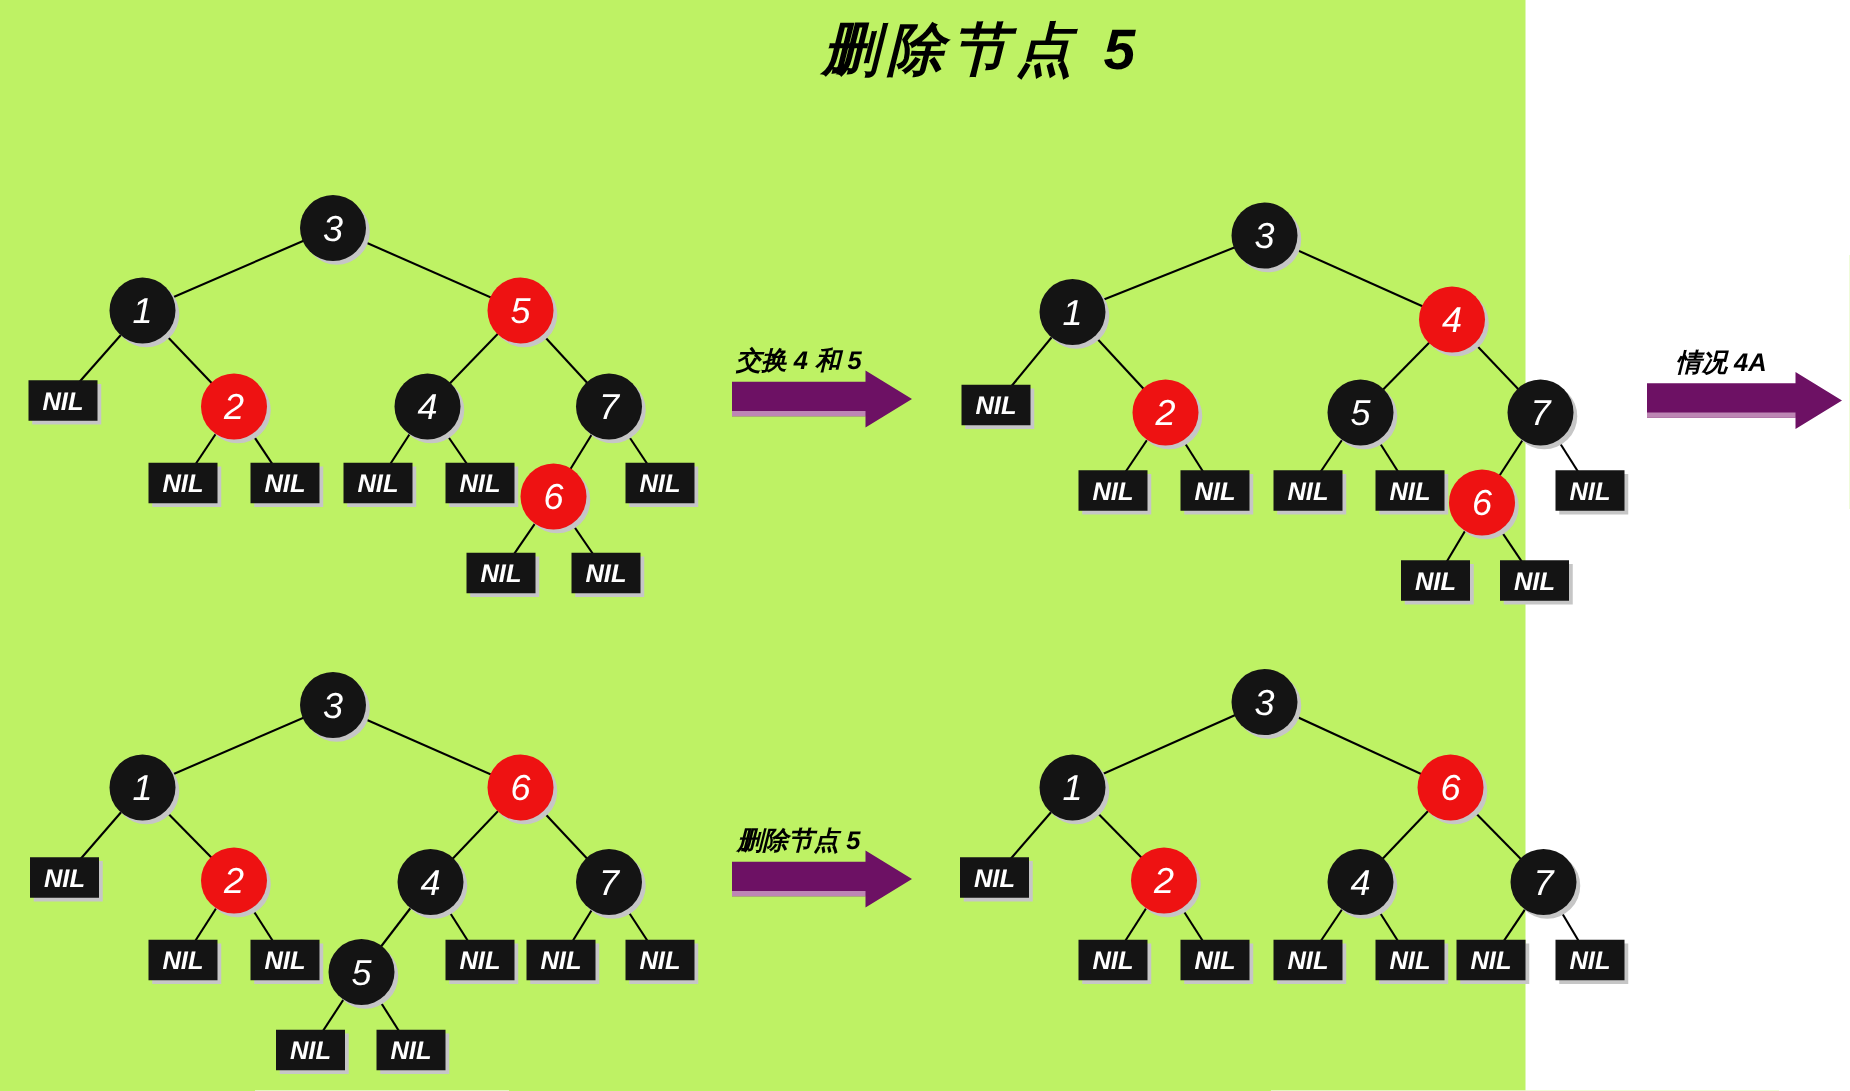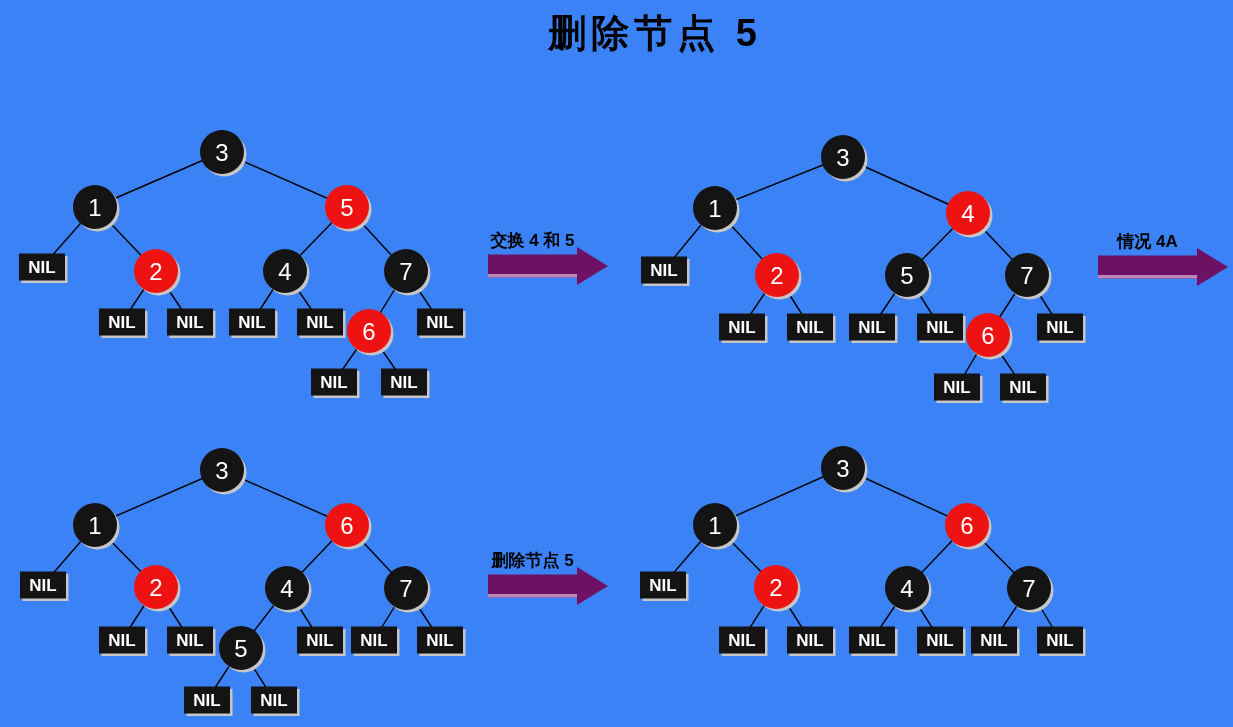--- a/index.html
+++ b/index.html
@@ -6,23 +6,24 @@
     margin: 0;
     padding: 0;
     width: 1233px;
     height: 727px;
     background: #ffffff;
     overflow: hidden;
     font-family: "Liberation Sans", sans-serif;
   }
   .canvas {
     position: relative;
-    width: 1233px;
+    width: 1017px;
     height: 727px;
-    background: #3b82f6;
+    background: #bef264;
+    font-style: italic;
   }
   .title {
     position: absolute;
     top: 8px;
     left: 655px;
     transform: translateX(-50%);
     font-size: 38px;
     font-weight: bold;
     letter-spacing: 5px;
     color: #000000;

